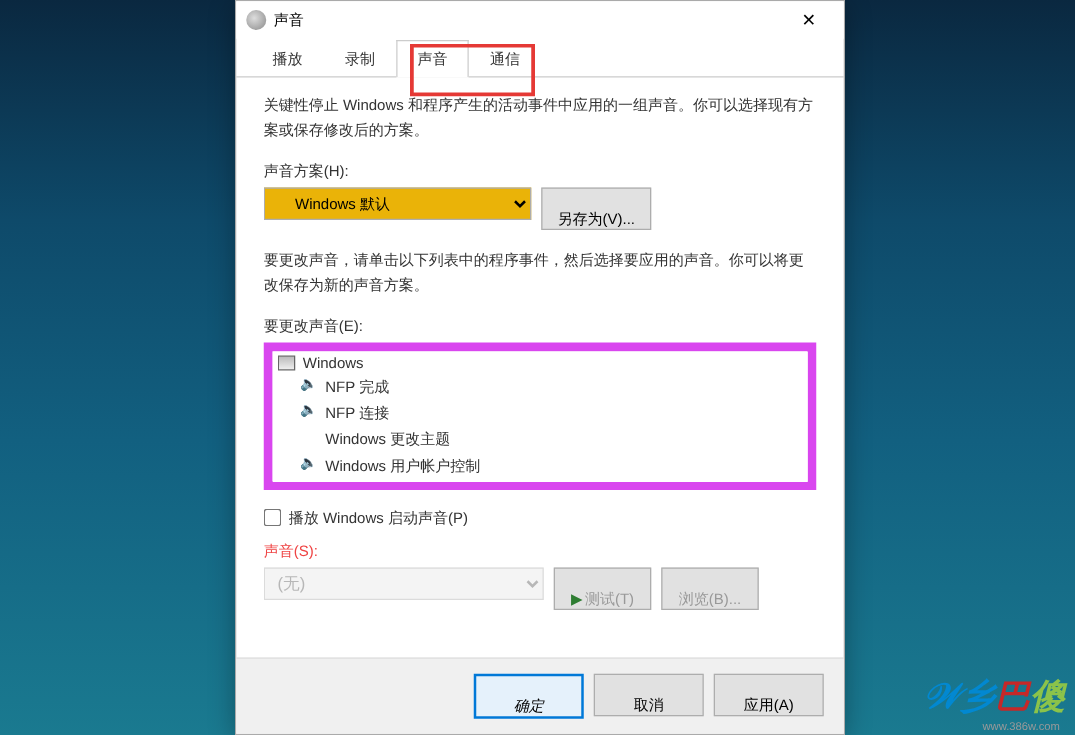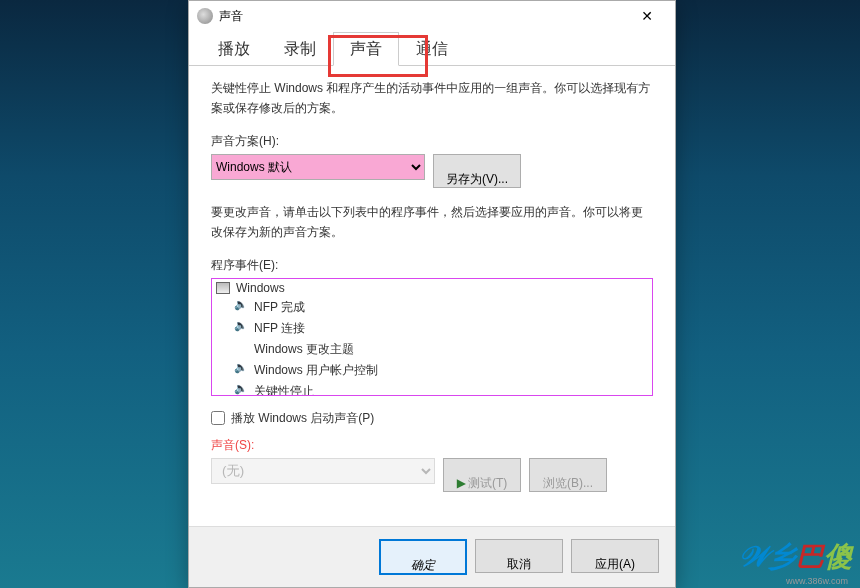--- a/index.html
+++ b/index.html
@@ -69,21 +69,21 @@
       cursor: pointer;
     }
     .tabstrip {
       display: flex;
       padding: 0 12px;
       border-bottom: 1px solid #ccc;
       position: relative;
     }
     .tab {
       padding: 6px 16px 5px;
-      font-size: 16px;
+      font-size: 12px;
       color: #333;
       border: 1px solid transparent;
       border-bottom: none;
       cursor: pointer;
       position: relative;
       top: 1px;
     }
     .tab.active {
       border-color: #ccc;
       background: #fff;
@@ -105,38 +105,38 @@
       color: #333;
       overflow: hidden;
     }
     .para { line-height: 1.7; margin-bottom: 14px; }
     .label { margin-bottom: 4px; display: block; }
     .row { display: flex; gap: 8px; margin-bottom: 14px; }
     select.scheme {
       flex: 1;
       height: 26px;
       border: 1px solid #adadad;
-      background: #f9a8d4;
-      font-size: 12px;
-      padding: 0 0;
+      background: #eab308;
+      font-size: 12px;
+      padding: 0 20px;
       max-width: 214px;
     }
     .btn {
       height: 26px;
       padding: 16px 12px;
       border: 1px solid #adadad;
       background: #e1e1e1;
       font-size: 12px;
       cursor: pointer;
       min-width: 78px;
     }
     .btn:disabled { color: #999; cursor: default; }
     .btn.primary { border: 2px solid #0078d7; background: #e5f1fb; font-style: italic; }
     .listbox {
-      border: 1px solid #d946ef;
+      border: 7px solid #d946ef;
       height: 118px;
       overflow-y: scroll;
       background: #fff;
       margin-bottom: 14px;
     }
     .list-item {
       display: flex;
       align-items: center;
       padding: 2px 4px;
       gap: 6px;
@@ -210,21 +210,21 @@
     <span class="label">声音方案(H):</span>
     <div class="row">
       <select class="scheme">
         <option>Windows 默认</option>
       </select>
       <button class="btn">另存为(V)...</button>
     </div>
 
     <p class="para">要更改声音，请单击以下列表中的程序事件，然后选择要应用的声音。你可以将更改保存为新的声音方案。</p>
 
-    <span class="label">程序事件(E):</span>
+    <span class="label">要更改声音(E):</span>
     <div class="listbox">
       <div class="list-item">
         <span class="icon-sys"></span>
         <span>Windows</span>
       </div>
       <div class="list-item nested">
         <span class="icon-speaker"></span>
         <span>NFP 完成</span>
       </div>
       <div class="list-item nested">

